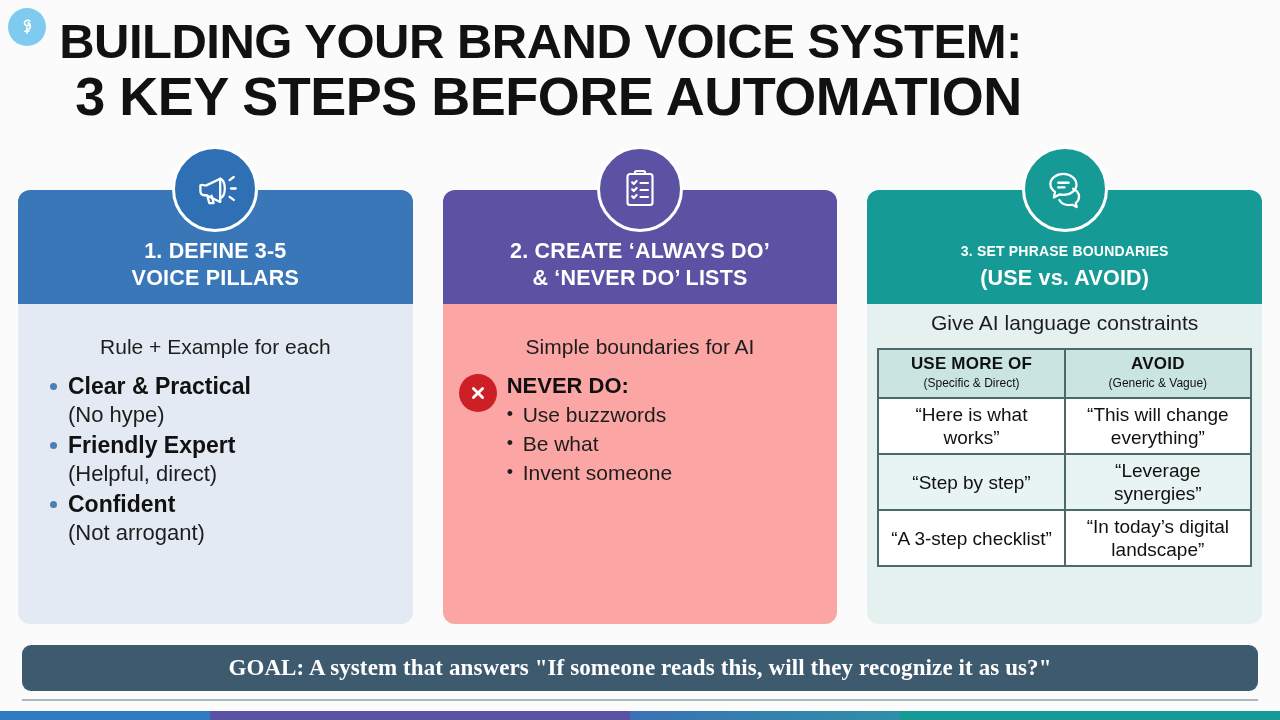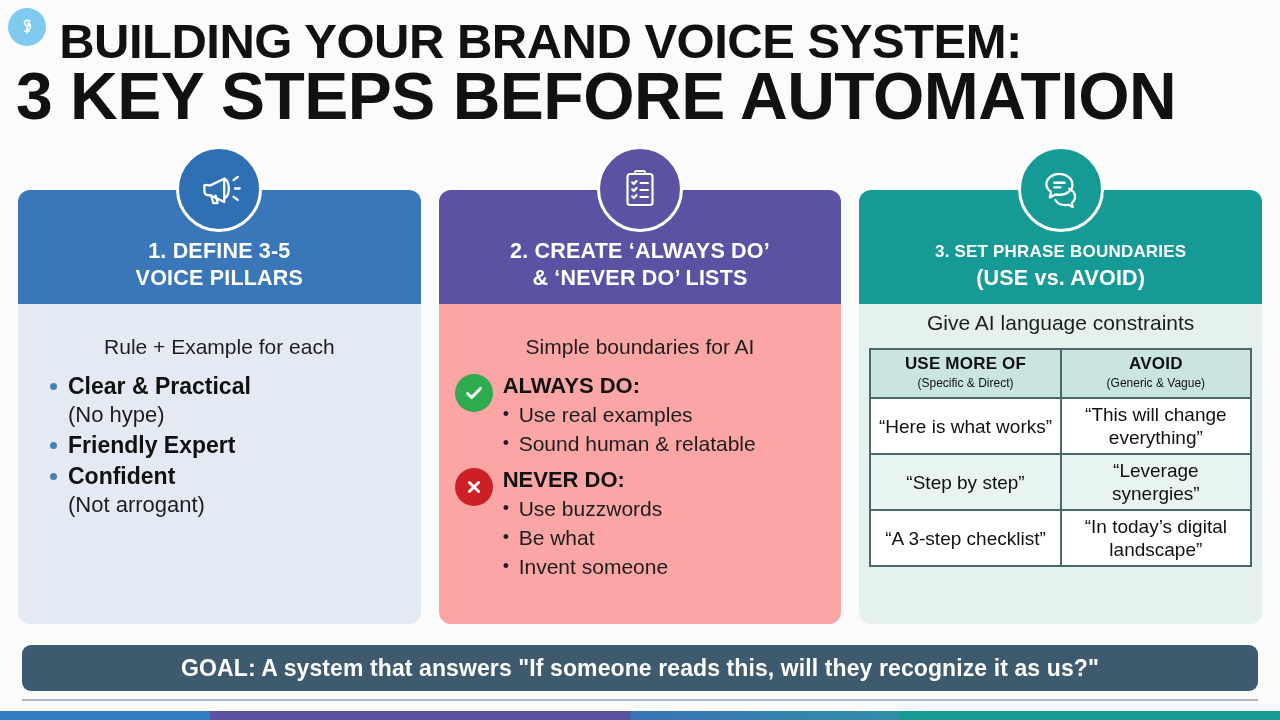--- a/index.html
+++ b/index.html
@@ -50,31 +50,31 @@
   }
   .title-line {
     font-family: "Liberation Sans", sans-serif;
     font-weight: bold;
     color: #111111;
     font-size: 49px;
     line-height: 55px;
     letter-spacing: -0.5px;
     white-space: nowrap;
   }
-  .title-line.l2 { font-size: 66px; padding-left: 16px; }
+  .title-line.l2 { font-size: 54px; padding-left: 16px; }
 
   
   .cards {
     position: absolute;
     left: 18px;
     top: 190px;
     width: 1244px;
     height: 434px;
     display: flex;
-    gap: 18px;
+    gap: 30px;
   }
   .card {
     position: relative;
     flex: 1 1 0;
     border-radius: 12px;
     overflow: visible;
     display: flex;
     flex-direction: column;
   }
 
@@ -191,21 +191,21 @@
     left: 0;
     top: 0;
     font-size: 18px;
     color: #1d1d1d;
   }
 
   
   .c3 .card-head { background: #169a96; }
   .c3 .card-body { background: #e4f1ef; padding: 6px 10px 10px 10px; }
   .c3 .badge { background: #169a96; }
-  .c3 .card-head .hl:first-child { font-size: 17px; }
+  .c3 .card-head .hl:first-child { font-size: 14px; }
 
   .phrase-table {
     width: 100%;
     border-collapse: collapse;
     table-layout: fixed;
     background: #ffffff;
     border: 2px solid #8b5cf6;
   }
   .phrase-table th,
   .phrase-table td {
@@ -249,20 +249,21 @@
     background: #3e5a6e;
     border-radius: 9px;
     display: flex;
     align-items: center;
     justify-content: center;
     color: #ffffff;
     font-size: 23px;
     font-weight: bold;
     letter-spacing: 0.1px;
     white-space: nowrap;
+    font-family: Liberation Serif, serif;
   }
 
   
   .accent-strip {
     position: absolute;
     left: 0;
     bottom: 0;
     width: 1280px;
     height: 9px;
     display: flex;
@@ -325,20 +326,21 @@
         <div class="card-sub">Rule + Example for each</div>
         <ul class="pillars">
           <li>
             <span class="dot"></span>
             <span class="pillar-name">Clear &amp; Practical</span>
             <span class="pillar-note">(No hype)</span>
           </li>
           <li>
             <span class="dot"></span>
             <span class="pillar-name">Friendly Expert</span>
+            <span class="pillar-note">(Helpful, direct)</span>
           </li>
           <li>
             <span class="dot"></span>
             <span class="pillar-name">Confident</span>
             <span class="pillar-note">(Not arrogant)</span>
           </li>
         </ul>
       </div>
     </div>
 
@@ -355,34 +357,20 @@
           <path d="M24.5 32h7.5"></path>
         </svg>
       </div>
       <div class="card-head">
         <span class="hl">2. CREATE ‘ALWAYS DO’</span>
         <span class="hl">&amp; ‘NEVER DO’ LISTS</span>
       </div>
       <div class="card-body">
         <div class="card-sub">Simple boundaries for AI</div>
 
-        <div class="group">
-          <div class="group-icon ok">
-            <svg width="22" height="22" viewBox="0 0 24 24" fill="none" stroke="#ffffff" stroke-width="3.2" stroke-linecap="round" stroke-linejoin="round">
-              <path d="M5 12.5l4.5 4.5L19 7"></path>
-            </svg>
-          </div>
-          <div class="group-body">
-            <div class="group-title">ALWAYS DO:</div>
-            <ul class="group-list">
-              <li>Use real examples</li>
-              <li>Sound human &amp; relatable</li>
-            </ul>
-          </div>
-        </div>
 
         <div class="group">
           <div class="group-icon no">
             <svg width="20" height="20" viewBox="0 0 24 24" fill="none" stroke="#ffffff" stroke-width="3.4" stroke-linecap="round" stroke-linejoin="round">
               <path d="M6.5 6.5l11 11"></path>
               <path d="M17.5 6.5l-11 11"></path>
             </svg>
           </div>
           <div class="group-body">
             <div class="group-title">NEVER DO:</div>

